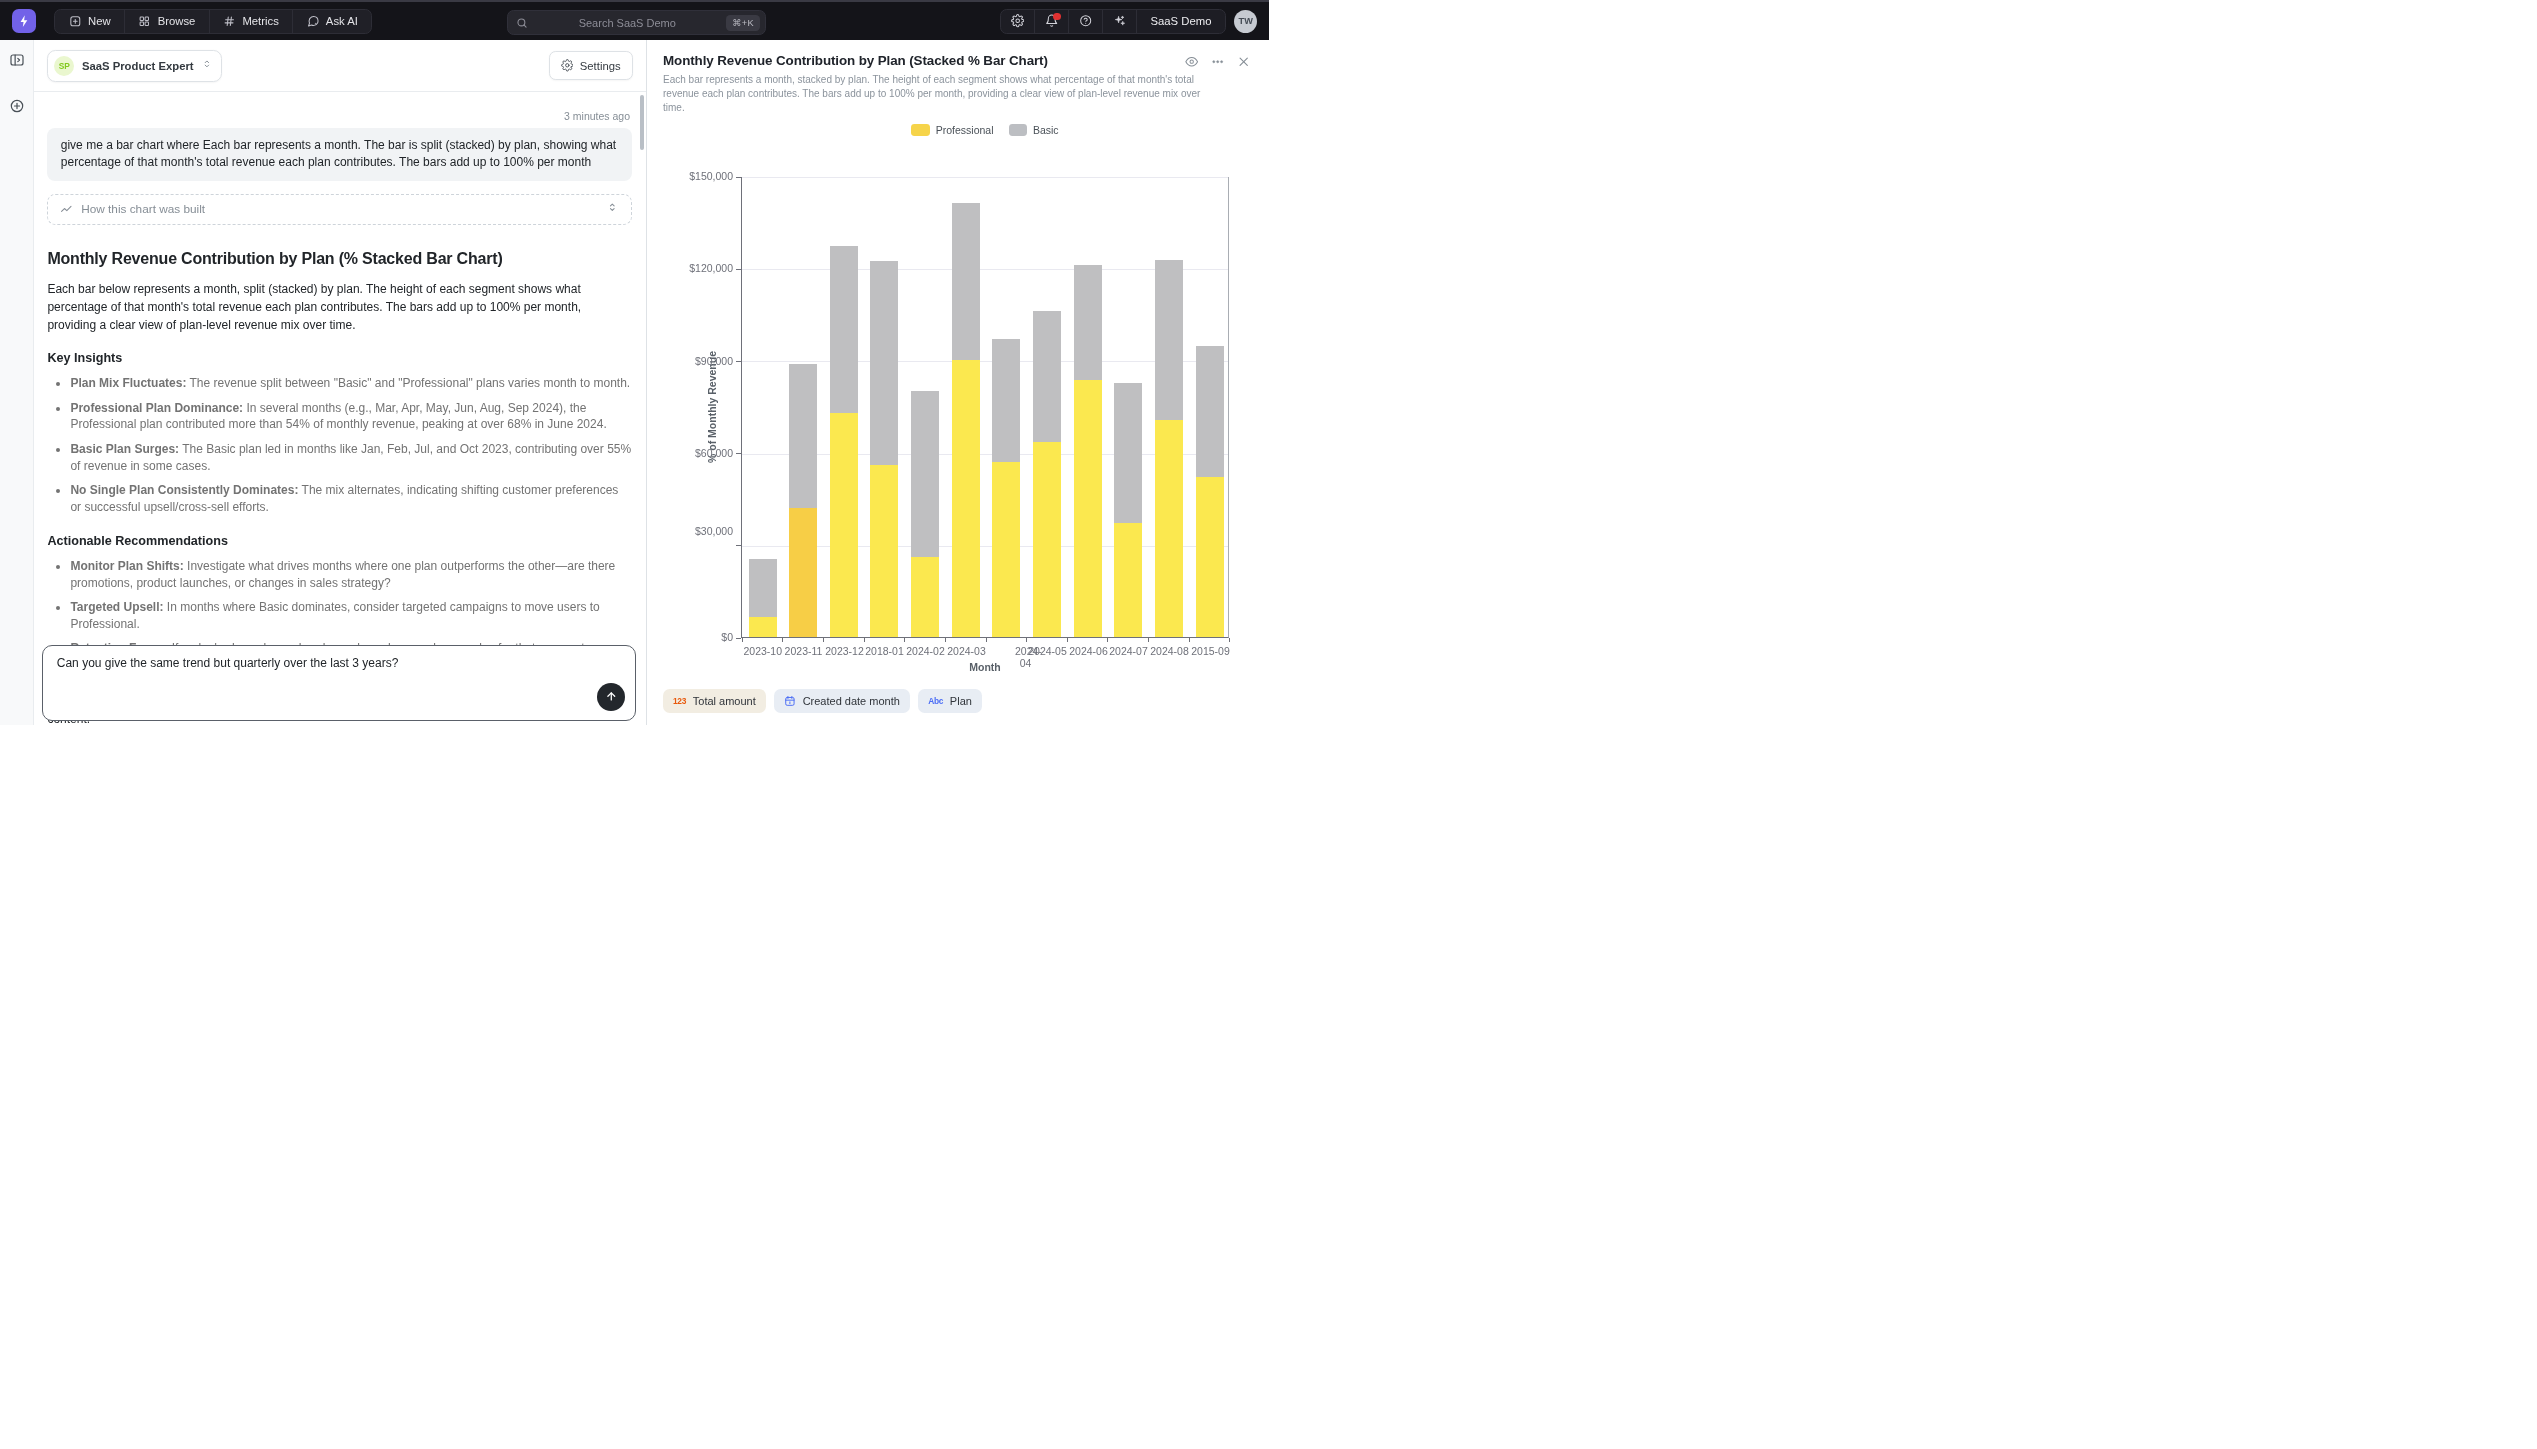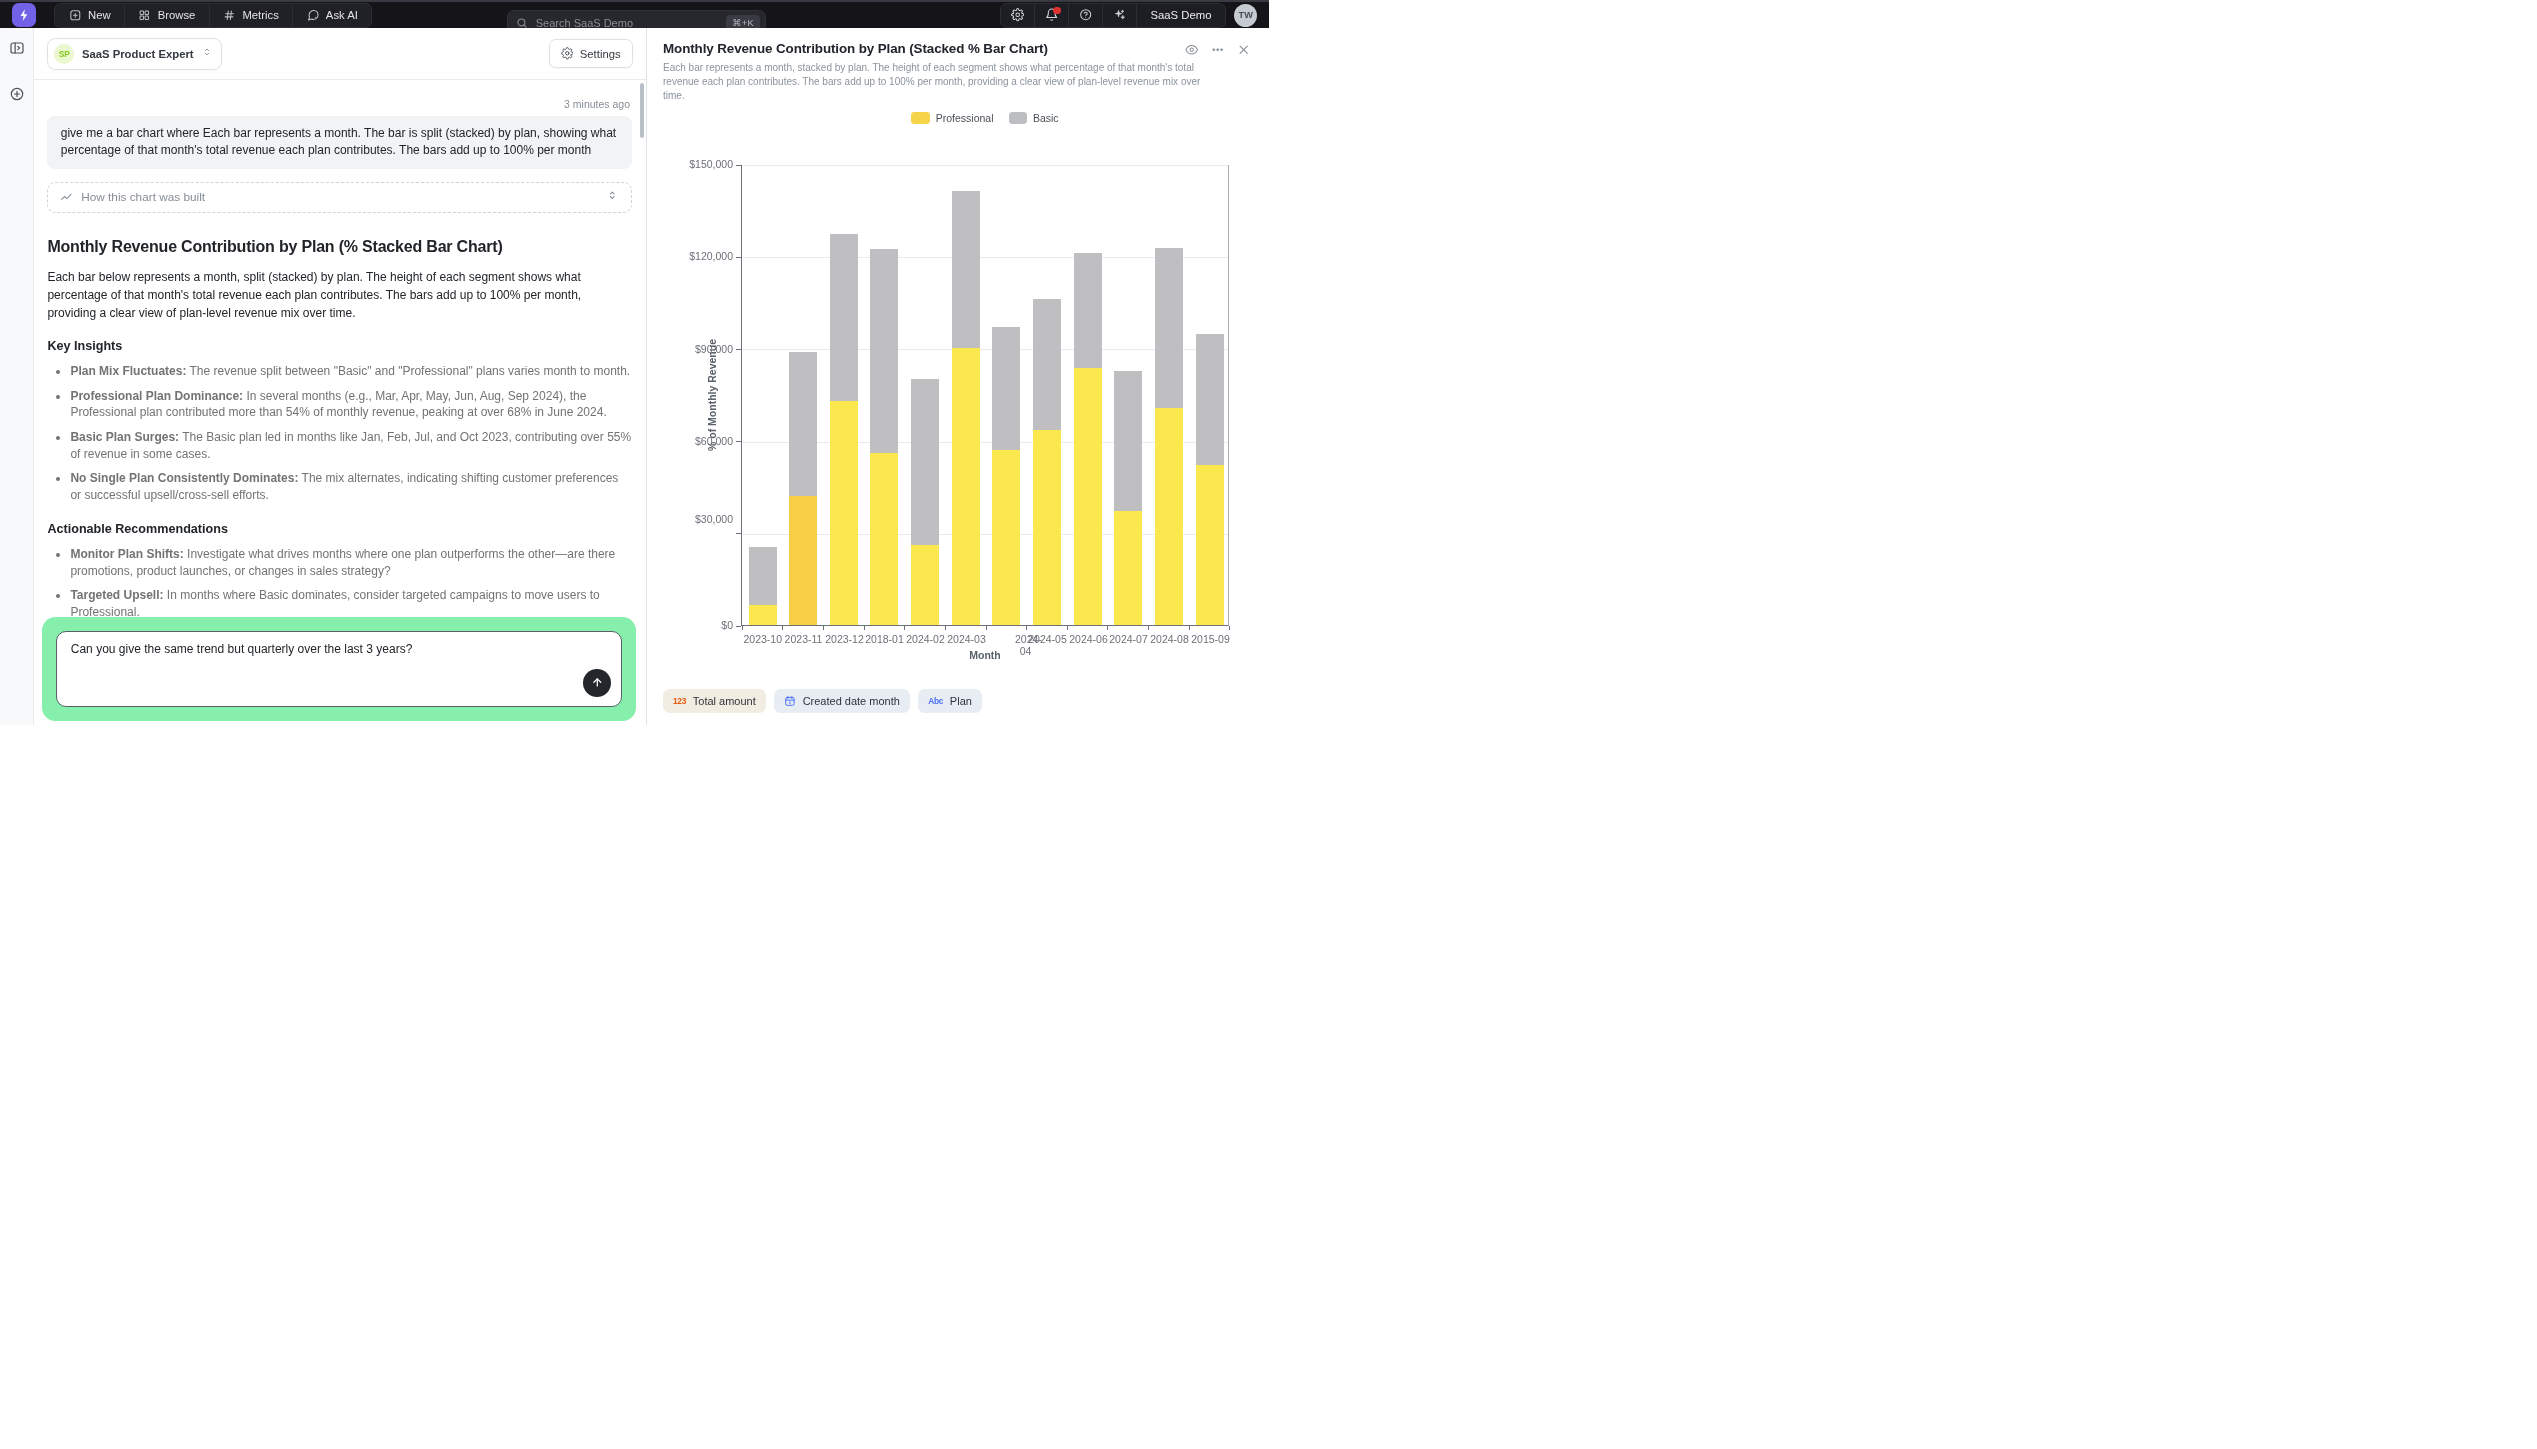--- a/index.html
+++ b/index.html
@@ -7,23 +7,24 @@
   body {
     width:1269px; height:725px; overflow:hidden;
     font-family:"Liberation Sans", sans-serif;
     color:#212529; font-size:11.8px;
     -webkit-font-smoothing:antialiased;
   }
   .app { width:1269px; height:725px; display:flex; flex-direction:column; }
 
   
   .topnav {
-    height:28px; background:#141419; border-top:2.5px solid #3a3a44;
+    height:40px; background:#141419; border-top:2.5px solid #3a3a44;
     display:flex; align-items:center; padding:0 11.8px; flex:0 0 auto;
     position:relative;
+    text-align:center;
   }
   .logo {
     width:24px; height:24px; border-radius:6.7px; background:#7262e8;
     display:flex; align-items:center; justify-content:center; margin-right:18.5px;
   }
   .logo svg { width:14.3px; height:14.3px; }
   .nav-group {
     display:flex; align-items:stretch; height:25px;
     background:#202027; border:0.8px solid #2d2d36; border-radius:6.7px; overflow:hidden;
   }
@@ -125,21 +126,21 @@
   .how-built svg { width:12.6px; height:12.6px; stroke:#868e96; }
 
   .answer h1 { font-size:16px; font-weight:700; color:#212529; margin:0 0 13.4px 0; letter-spacing:-0.2px; }
   .answer p { font-size:12px; line-height:1.48; margin:0 0 17px 0; color:#212529; }
   .answer h3 { font-size:12.6px; font-weight:700; margin:0 0 10px 0; color:#212529; }
   .answer ul { margin:0 0 18.5px 0; padding-left:23px; }
   .answer li { font-size:12px; line-height:1.4; margin-bottom:7.6px; color:#737373; }
 
   .input-wrap {
     position:absolute; left:8.4px; right:10px; bottom:4.2px;
-    background:#86efac; border-radius:13.4px; padding:14px;
+    background:#fef9c3; border-radius:13.4px; padding:0;
   }
   .input-box {
     position:relative; background:#fff; border:0.8px solid #5a6069; border-radius:10px;
     height:76px; padding:10px 13.4px; font-size:12px; color:#212529;
   }
   .send-btn {
     position:absolute; right:10px; bottom:9.2px; width:28px; height:28px;
     border-radius:50%; background:#23272c; display:flex; align-items:center; justify-content:center;
   }
   .send-btn svg { width:12.6px; height:12.6px; stroke:#fff; }

